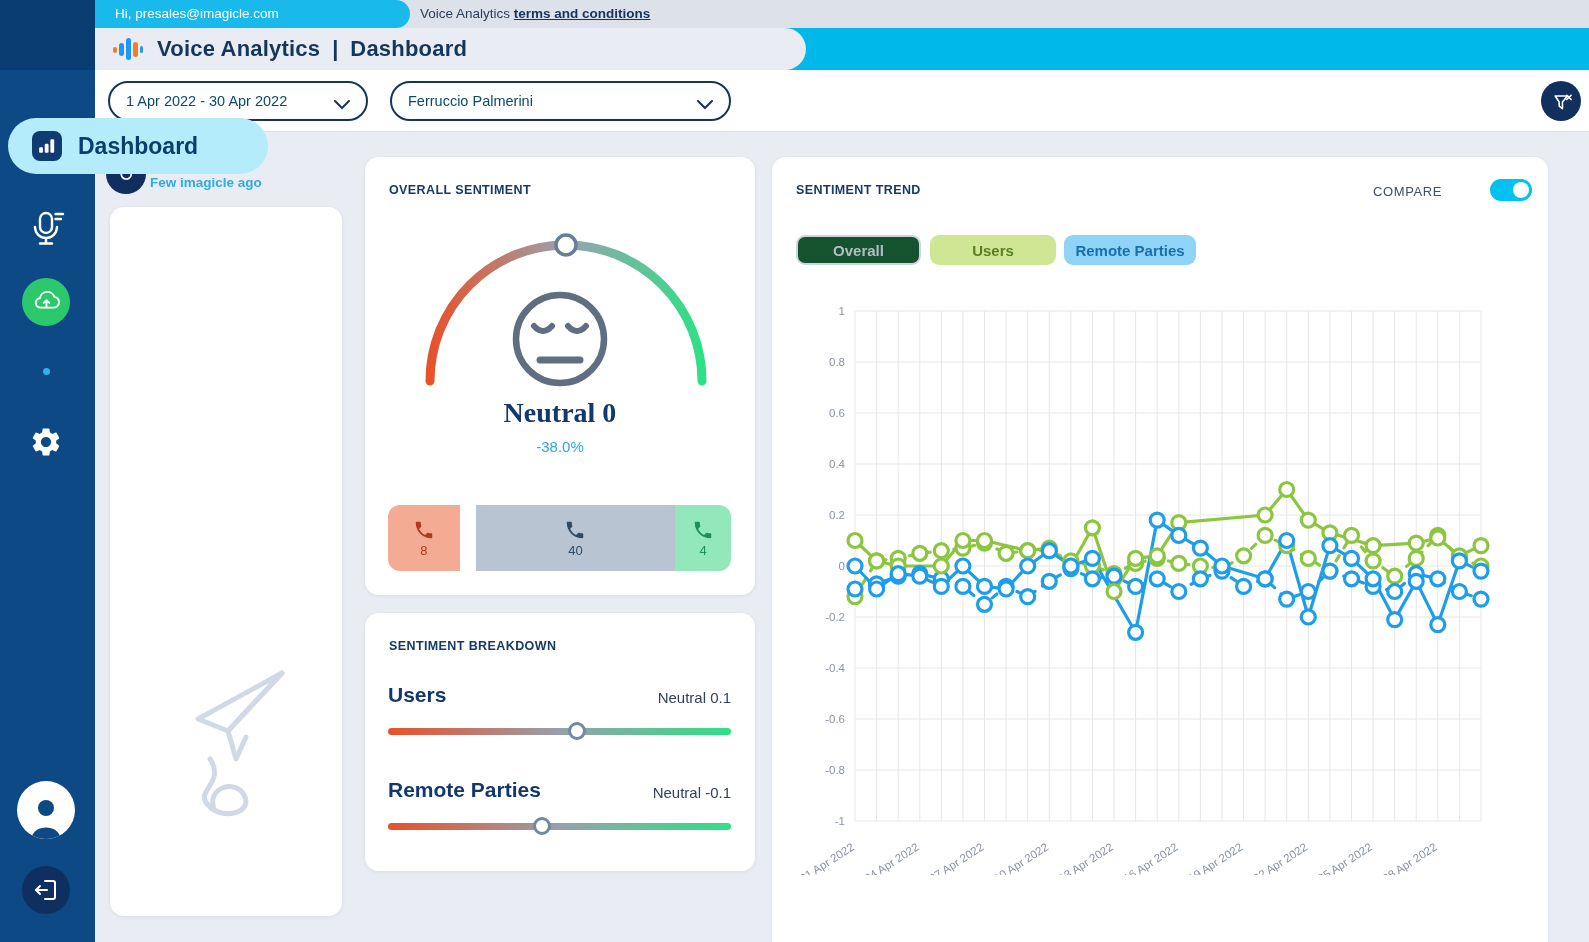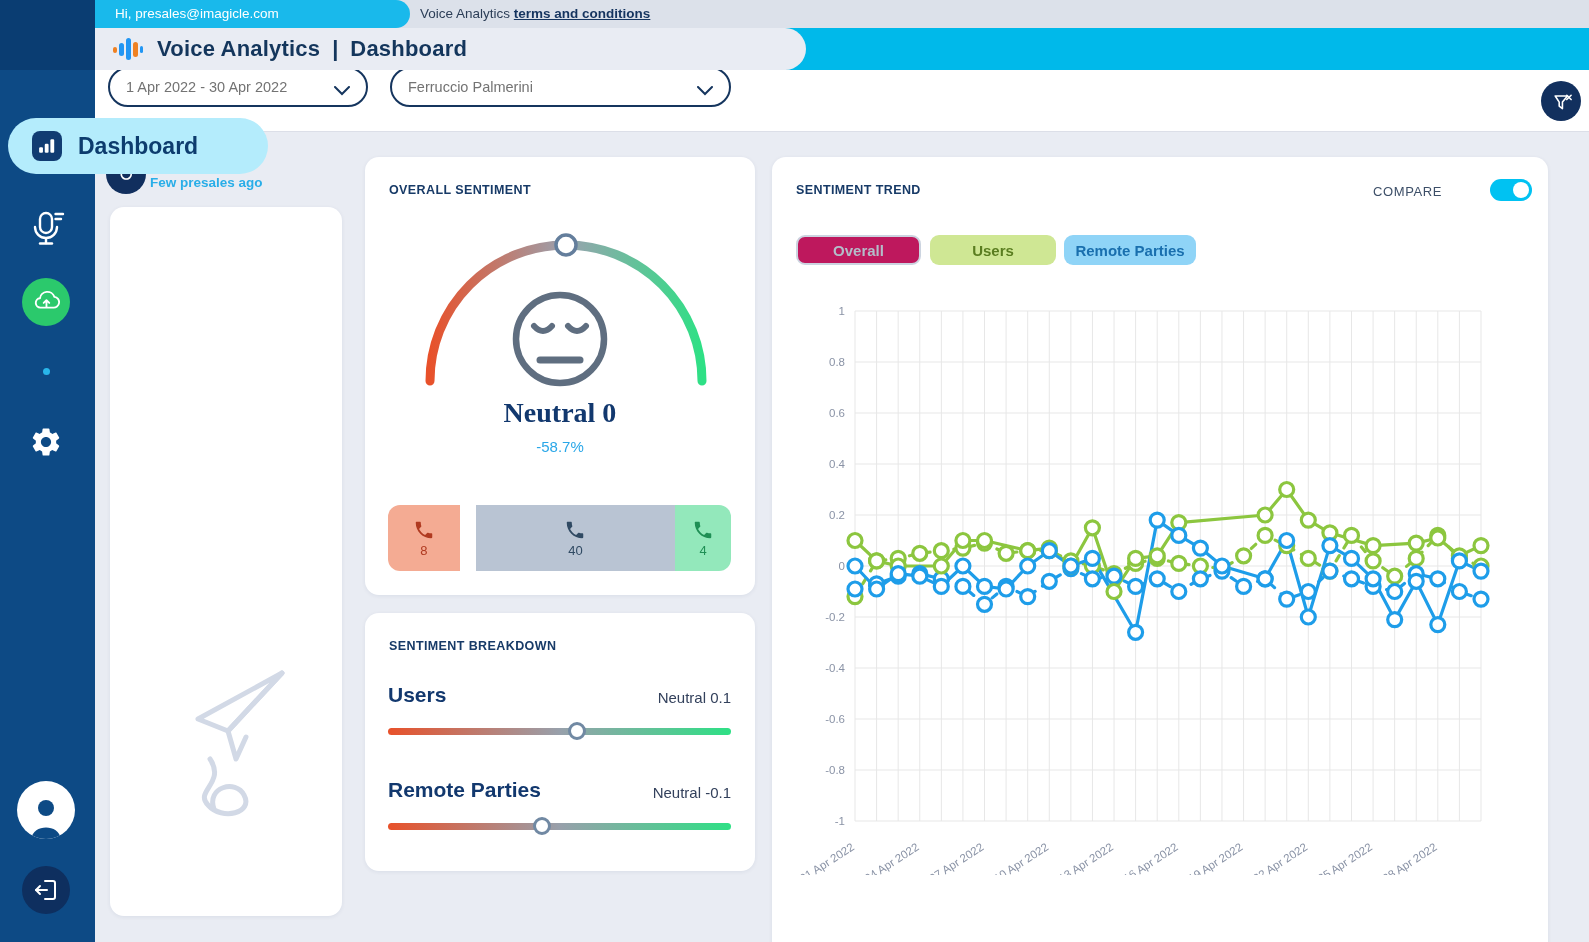--- a/index.html
+++ b/index.html
@@ -23,21 +23,21 @@
   .terms-line { left:420px; top:0; height:28px; line-height:28px; font-size:13.5px; color:#2c3e57; z-index:4; }
   .terms-line a { color:#15345f; font-weight:bold; text-decoration:underline; cursor:pointer; }
   .row2 { left:95px; top:28px; width:1494px; height:42px; background:#00b9ea; z-index:3; }
   .header-bar { left:95px; top:28px; width:711px; height:42px; background:#e9ecf3; border-radius:0 21px 21px 0;
                 display:flex; align-items:center; z-index:4; }
   .header-title { font-size:22px; font-weight:bold; color:#14365c; letter-spacing:0.2px; }
   .header-sep { margin:0 12px; font-size:22px; font-weight:bold; color:#14365c; }
 
   
   .filter-row { left:95px; top:70px; width:1494px; height:62px; background:#ffffff; border-bottom:1px solid #dcdfe8; z-index:2; }
-  .dropdown { top:67px; height:40px; background:#fff; border:2px solid #15355e; border-radius:21px; color:#737373;
+  .dropdown { top:81px; height:40px; background:#fff; border:2px solid #15355e; border-radius:21px; color:#0c4a6e;
               font-size:14.5px; display:flex; align-items:center; padding:0 40px 0 16px; cursor:pointer; z-index:3; }
   .dd-chevron { position:absolute; right:16px; top:14px; }
   .funnel-btn { left:1541px; top:81px; width:40px; height:40px; border-radius:50%; background:#12305e;
                 display:flex; align-items:center; justify-content:center; cursor:pointer; z-index:3; }
 
   
   .dash-pill { left:8px; top:118px; width:260px; height:56px; background:#b4ecfc; border-radius:28px; display:flex;
                align-items:center; z-index:6; cursor:pointer; }
   .dash-pill-icon { width:30px; height:30px; margin-left:24px; background:#113c72; border-radius:8px; display:flex;
                     align-items:center; justify-content:center; }
@@ -72,21 +72,21 @@
   .slider-track { position:absolute; left:0; right:0; top:7px; height:7px; border-radius:4px;
                   background:linear-gradient(90deg,#e8512a 0%,#98a0ab 50%,#2ee085 100%); }
   .slider-knob { position:absolute; top:1px; width:18px; height:18px; border-radius:50%; background:#fff; border:3px solid #7189a3; }
 
   .trend-card { left:772px; top:157px; width:776px; height:880px; }
   .compare-label { position:absolute; right:106px; top:27px; font-size:13px; color:#3d4f68; letter-spacing:0.6px; }
   .toggle { position:absolute; right:16px; top:22px; width:42px; height:22px; border-radius:11px; background:#00c2f2; cursor:pointer; }
   .toggle-knob { position:absolute; right:3px; top:3px; width:16px; height:16px; border-radius:50%; background:#fff; }
   .chip { position:absolute; top:78px; height:30px; border-radius:9px; display:flex; align-items:center; justify-content:center;
           font-size:15px; font-weight:bold; cursor:pointer; }
-  .chip-overall { left:24px; width:125px; background:#be185d; border:2px solid #ccd4e0; color:#b4bdca; }
+  .chip-overall { left:24px; width:125px; background:#14532d; border:2px solid #ccd4e0; color:#b4bdca; }
   .chip-users { left:158px; width:126px; background:#cfe794; color:#5a7d20; }
   .chip-remote { left:292px; width:132px; background:#8fd4f7; color:#196fae; }
 </style>
 </head>
 <body>
 
 <div class="screen">
 
   <nav class="abs sidebar">
     <div class="abs sidebar-top"></div>
@@ -189,21 +189,21 @@
   <div class="abs dash-pill">
     <span class="dash-pill-icon">
       <svg width="18" height="18" viewBox="0 0 16 16">
         <rect x="1" y="9" width="3.4" height="5" rx="1" fill="#fff"></rect>
         <rect x="6" y="6" width="3.4" height="8" rx="1" fill="#fff"></rect>
         <rect x="11" y="2" width="3.4" height="12" rx="1" fill="#fff"></rect>
       </svg>
     </span>
     <span class="dash-pill-label">Dashboard</span>
   </div>
-  <div class="abs refresh-text">Few presales ago</div>
+  <div class="abs refresh-text">Few imagicle ago</div>
 
   <section class="abs card left-card">
     <svg class="abs" style="left:60px;top:460px;" width="120" height="160" viewBox="0 0 120 160">
       <g fill="none" stroke="#d2d9e6" stroke-width="5" stroke-linejoin="round" stroke-linecap="round">
         <path d="M112 6 L28 52 L58 64 Z"></path>
         <path d="M112 6 L58 64 L66 92 L76 70"></path>
         <path d="M40 92 C56 116 24 124 38 138 C52 154 84 146 74 128 C66 112 36 120 44 142"></path>
       </g>
     </svg>
   </section>
@@ -221,21 +221,21 @@
       <path d="M 40 156 A 136 136 0 0 1 312 156" fill="none" stroke="url(#gaugeGrad)" stroke-width="9" stroke-linecap="round"></path>
       <g fill="none" stroke="#5f6e80" stroke-linecap="round">
         <circle cx="170" cy="114" r="44" stroke-width="6.5"></circle>
         <path d="M144 101 Q153 111 162 101" stroke-width="6"></path>
         <path d="M178 101 Q187 111 196 101" stroke-width="6"></path>
         <line x1="150" y1="135" x2="190" y2="135" stroke-width="7"></line>
       </g>
       <circle id="gauge-knob" r="10" fill="#fff" stroke="#647e9c" stroke-width="3.5" cx="176.0" cy="20.0"></circle>
     </svg>
     <div class="neutral-label">Neutral 0</div>
-    <div class="delta-label">-58.7%</div>
+    <div class="delta-label">-38.0%</div>
     <div class="call-bar">
       <div class="call-seg seg-neg" style="flex-grow: 8;">
         <svg width="22" height="22" viewBox="0 0 24 24">
             <path fill="#b03a20" d="M6.62 10.79c1.44 2.83 3.76 5.14 6.59 6.59l2.2-2.21c.27-.27.67-.36 1.02-.24 1.12.37 2.33.57 3.57.57.55 0 1 .45 1 1V20c0 .55-.45 1-1 1-9.39 0-17-7.61-17-17 0-.55.45-1 1-1h3.5c.55 0 1 .45 1 1 0 1.25.2 2.45.57 3.57.11.35.03.74-.25 1.02l-2.2 2.2z"></path>
           </svg>
         <span class="num">8</span>
       </div>
       <div class="call-seg seg-neu" style="flex-grow: 40; margin-left: 16px;">
         <svg width="22" height="22" viewBox="0 0 24 24">
             <path fill="#304a63" d="M6.62 10.79c1.44 2.83 3.76 5.14 6.59 6.59l2.2-2.21c.27-.27.67-.36 1.02-.24 1.12.37 2.33.57 3.57.57.55 0 1 .45 1 1V20c0 .55-.45 1-1 1-9.39 0-17-7.61-17-17 0-.55.45-1 1-1h3.5c.55 0 1 .45 1 1 0 1.25.2 2.45.57 3.57.11.35.03.74-.25 1.02l-2.2 2.2z"></path>

